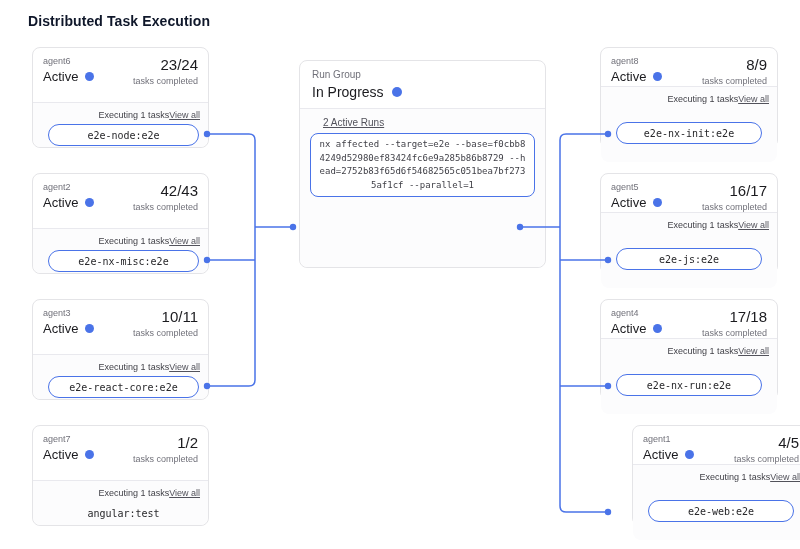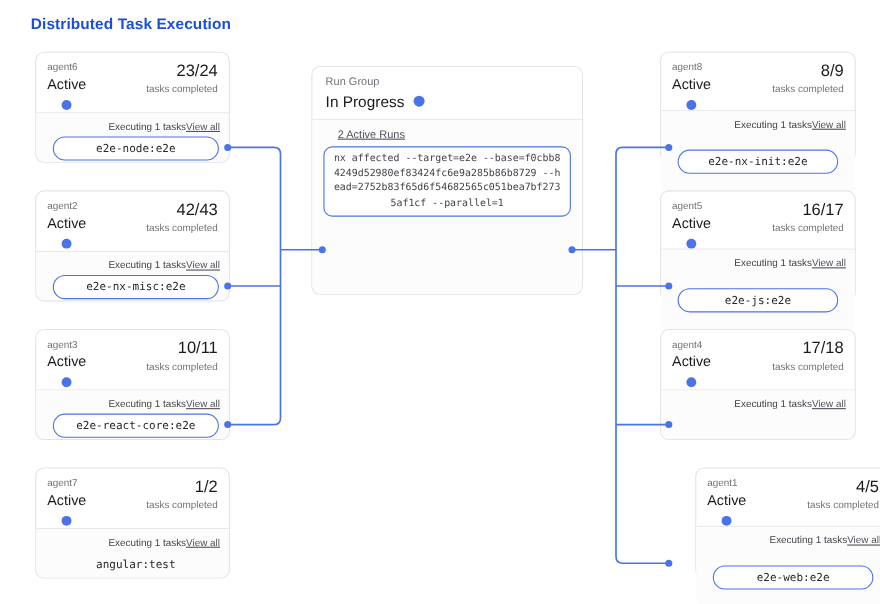--- a/index.html
+++ b/index.html
@@ -3,38 +3,38 @@
 <meta charset="utf-8">
 <style>
   :root { --accent:#4a73e8; --border:#e4e4e7; --gray:#71717a; --dark:#1b1b1f; }
   html,body { margin:0; padding:0; background:#fff; }
   .canvas {
     position:relative; width:800px; height:549px; overflow:hidden;
     font-family:"Liberation Sans", sans-serif; background:#fff;
   }
   .page-title {
     position:absolute; left:28px; top:13px; font-size:14px; font-weight:bold;
-    color:#1d4ed8; letter-spacing:.1px;
+    color:#0f172a; letter-spacing:.1px;
   }
   
   .connectors { position:absolute; left:0; top:0; z-index:5; pointer-events:none; }
 
   
   .agent-card {
     position:absolute; width:177px; height:101px; box-sizing:border-box;
     background:#fff; border:1px solid var(--border); border-radius:8px;
     display:flex; flex-direction:column; z-index:1;
   }
   .agent-card.right { width:178px; }
   .card-top {
     height:55px; box-sizing:border-box; padding:8px 10px 0 10px;
     display:flex; justify-content:space-between; border-bottom:1px solid #e9e9ee;
   }
   .agent-name { font-size:9px; color:var(--gray); }
-  .agent-status { margin-top:3px; font-size:13px; color:var(--dark); display:flex; align-items:center; gap:7px;flex-direction:column; }
+  .agent-status { margin-top:3px; font-size:13px; color:var(--dark); display:flex; align-items:center; gap:7px; }
   .dot { width:9px; height:9px; border-radius:50%; background:var(--accent); display:inline-block; }
   .ct-right { text-align:right; }
   .agent-count { font-size:15px; color:var(--dark); }
   .count-label { font-size:9px; color:var(--gray); margin-top:3px; }
   .card-bottom { flex:1; padding:5px 8px 0 8px; background:#fcfcfd; border-radius:0 0 8px 8px; }
   .exec-row {
     display:flex; justify-content:flex-end; align-items:center;
     font-size:9px; line-height:10px; color:#3f3f46; margin:2px 0 4px 0;
   }
   .view-all { color:#52525b; text-decoration:underline; cursor:pointer; }
@@ -42,21 +42,21 @@
     height:22px; box-sizing:border-box; border:1.5px solid var(--accent); border-radius:11px;
     background:#fff; display:flex; align-items:center; justify-content:center;
     font-family:"DejaVu Sans Mono","Liberation Mono",monospace; font-size:10px; color:#27272a;
   }
   .agent-card.left .task-pill { margin:0 1px 0 7px; }
   .agent-card.right .task-pill { margin:18px 7px; }
   .task-pill.plain { border:none; background:transparent; }
 
   
   .run-card {
-    position:absolute; left:283px; top:60px; width:247px; height:208px; box-sizing:border-box;
+    position:absolute; left:299px; top:60px; width:247px; height:208px; box-sizing:border-box;
     background:#fff; border:1px solid var(--border); border-radius:8px;
     display:flex; flex-direction:column; z-index:1;
   }
   .run-top {
     height:48px; box-sizing:border-box; padding:8px 12px 0 12px;
     display:flex; justify-content:space-between; border-bottom:1px solid #e9e9ee;
   }
   .rg-label { font-size:10px; color:var(--gray); }
   .rg-status { margin-top:4px; font-size:14px; color:var(--dark); display:flex; align-items:center; gap:8px; }
   .rg-status .dot { width:10px; height:10px; }
@@ -246,20 +246,21 @@
       <div class="ct-right">
         <div class="agent-count">17/18</div>
         <div class="count-label">tasks completed</div>
       </div>
     </div>
     <div class="card-bottom">
       <div class="exec-row">
         <span>Executing 1 tasks</span>
         <a class="view-all">View all</a>
       </div>
+      <div class="task-pill">e2e-nx-run:e2e</div>
     </div>
   </div>
 
   <div class="agent-card right" style="left:632px;top:425px">
     <div class="card-top">
       <div class="ct-left">
         <div class="agent-name">agent1</div>
         <div class="agent-status">
           <span>Active</span>
           <span class="dot"></span>

